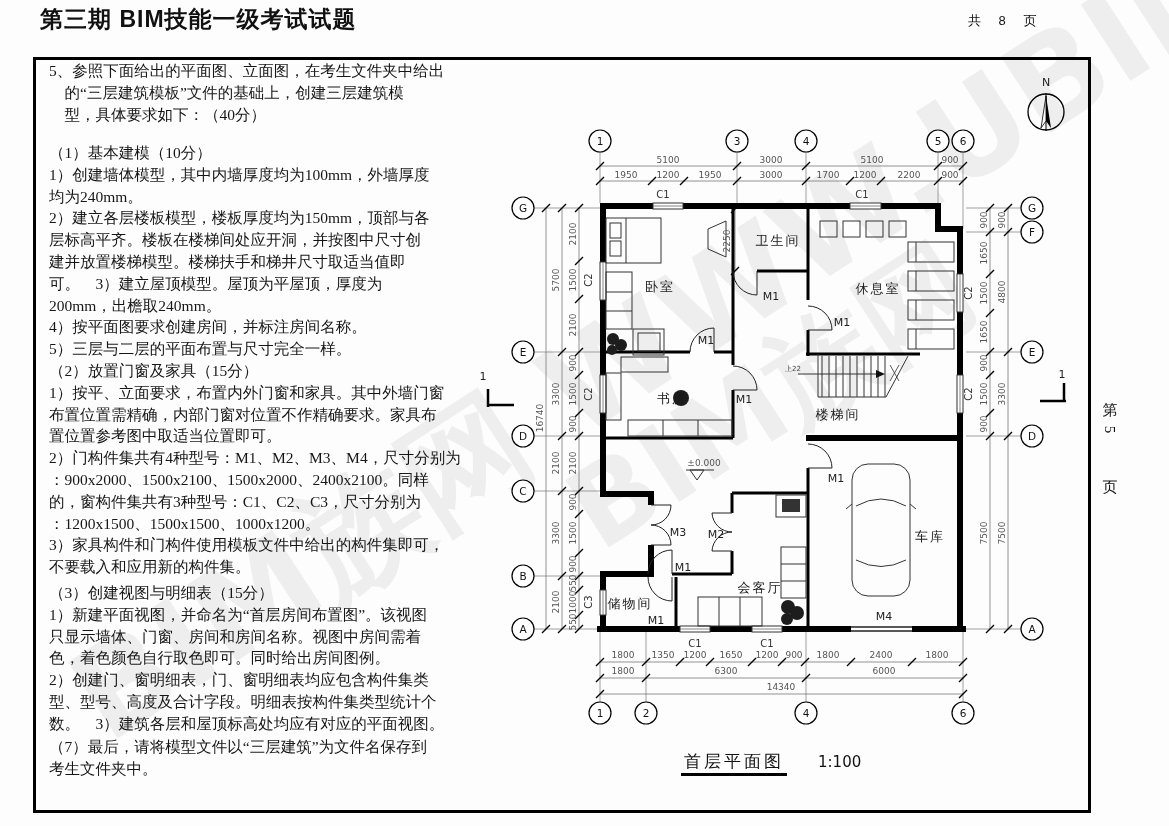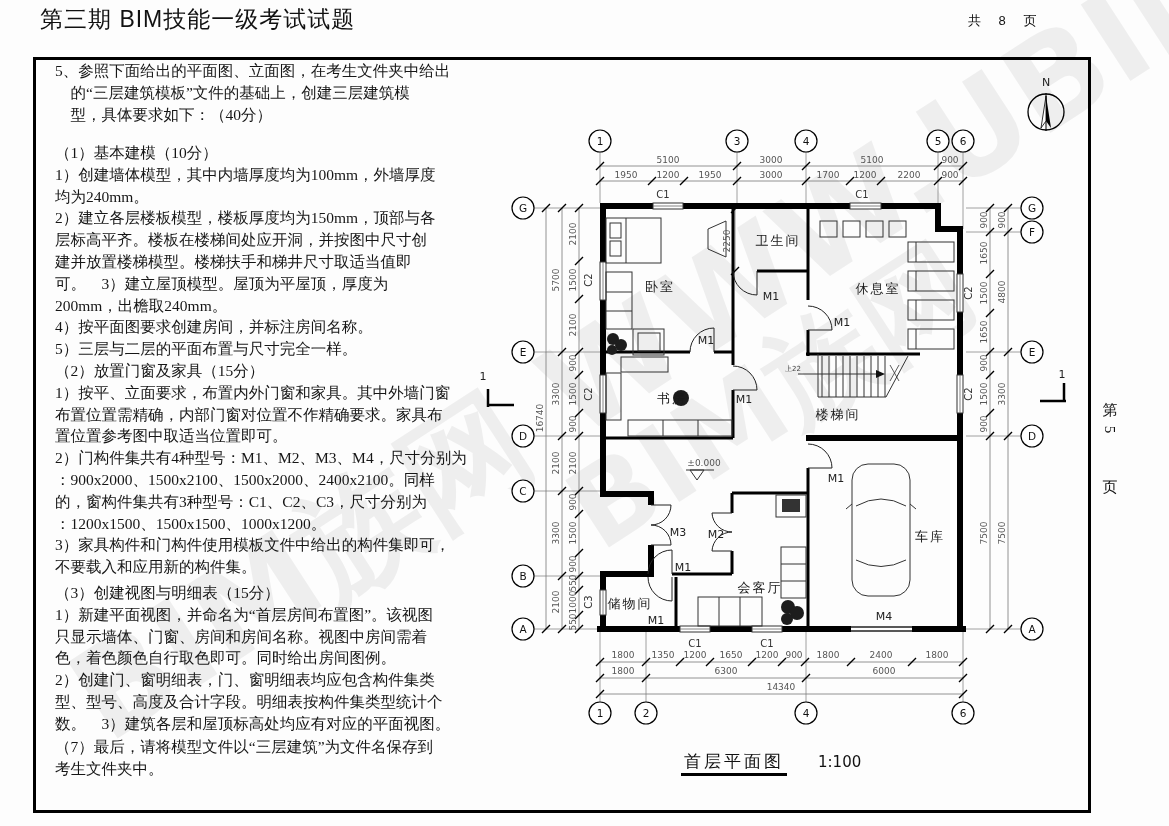--- a/index.html
+++ b/index.html
@@ -2,26 +2,26 @@
 <html><head>
 <meta charset="utf-8">
 <style>
   html,body{margin:0;padding:0}
   body{width:1169px;height:826px;background:#fdfdfd;position:relative;overflow:hidden;
        font-family:"Liberation Sans","DejaVu Sans",sans-serif;color:#111}
   .wm{position:absolute;color:#000;opacity:.055;font-weight:bold;white-space:nowrap;
       transform-origin:left top;z-index:1;font-family:"DejaVu Sans",sans-serif;pointer-events:none}
   #wm1{left:40px;top:640px;font-size:125px;transform:rotate(-33deg)}
   #wm2{left:540px;top:460px;font-size:110px;transform:rotate(-33deg)}
-  #page-title{position:absolute;left:40px;top:4px;font-size:23px;font-weight:normal;letter-spacing:1px;z-index:3}
+  #page-title{position:absolute;left:40px;top:4px;font-size:23px;font-weight:bold;letter-spacing:1px;z-index:3}
   #pages-total{position:absolute;left:968px;top:12px;font-size:13px;letter-spacing:7px;z-index:3}
   #frame{position:absolute;left:33px;top:57px;width:1052px;height:750px;border:3px solid #000;z-index:2;background:transparent}
   #side-page{position:absolute;left:1100px;top:390px;writing-mode:vertical-rl;font-size:15px;
              letter-spacing:16px;z-index:3;font-family:"Liberation Serif","DejaVu Serif",serif}
-  .q{position:absolute;left:55px;width:478px;font-size:15.5px;line-height:21.8px;white-space:pre-wrap;
+  .q{position:absolute;left:49px;width:478px;font-size:15.5px;line-height:21.8px;white-space:pre-wrap;
      z-index:3;font-family:"Liberation Serif","DejaVu Serif",serif;color:#161616}
   #q-intro{top:60px}#q-s1{top:142px}#q-s2{top:360px}#q-s3{top:582px}#q-s4{top:736px}
   svg{position:absolute;left:0;top:0;z-index:4}
   .dim{font-size:9px;fill:#555;text-anchor:middle;font-family:"DejaVu Sans",sans-serif}
   .wlbl{font-size:10px;fill:#333;text-anchor:middle;font-family:"DejaVu Sans",sans-serif}
   .dlbl{font-size:11px;fill:#222;text-anchor:middle;font-family:"DejaVu Sans",sans-serif}
   .rlbl{font-size:13px;fill:#1a1a1a;text-anchor:middle;letter-spacing:2px;
         font-family:"Liberation Serif","DejaVu Serif",serif}
   .blbl{font-size:10.5px;fill:#111;text-anchor:middle;font-family:"DejaVu Sans",sans-serif}
   .tiny{font-size:7px;fill:#444;text-anchor:end;font-family:"DejaVu Sans",sans-serif}

